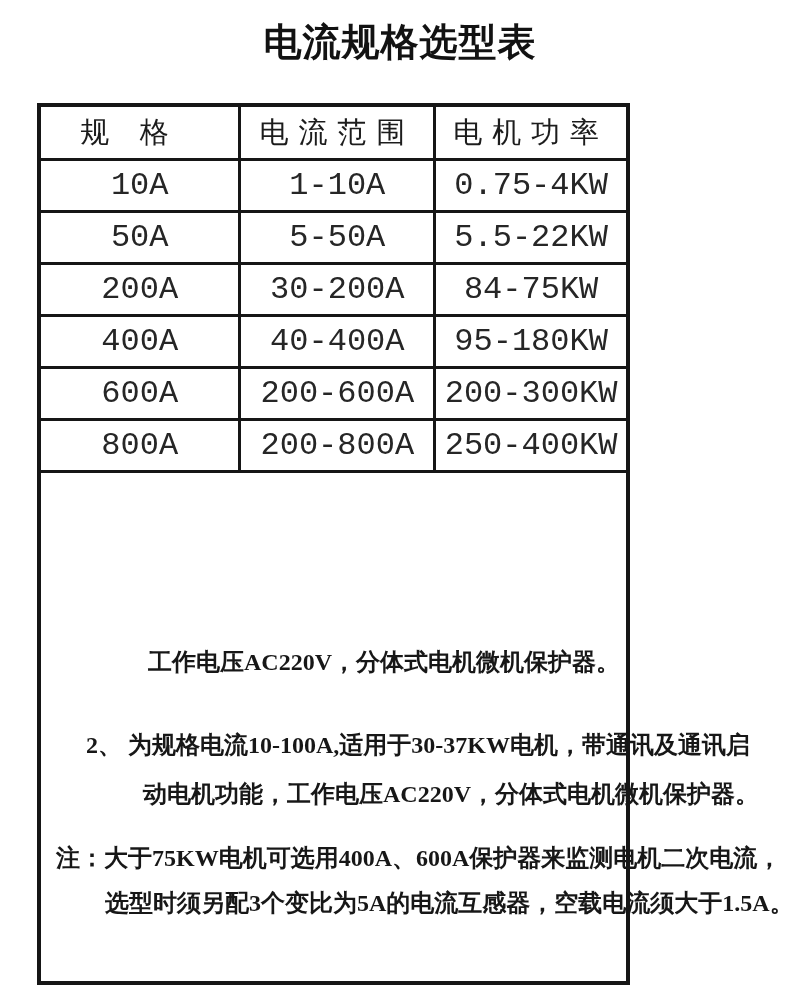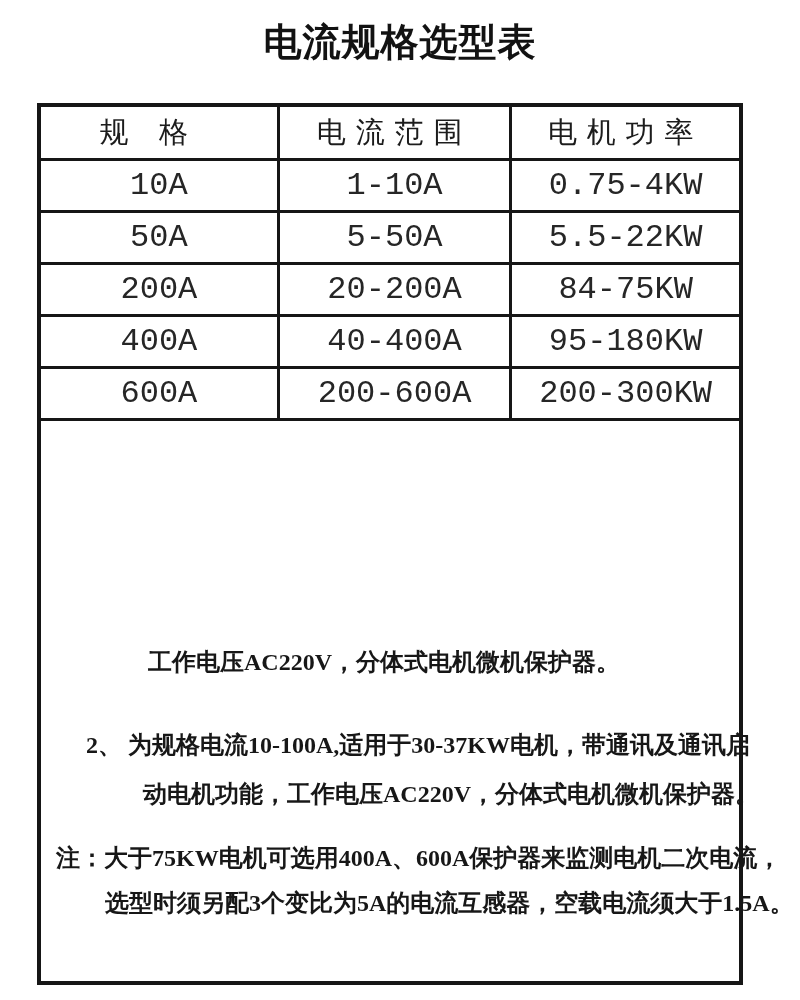--- a/index.html
+++ b/index.html
@@ -26,21 +26,21 @@
     font-family: "Liberation Serif", "DejaVu Serif", serif;
     font-weight: bold;
     font-size: 38px;
     letter-spacing: 1px;
     color: #121212;
   }
   .outer-box {
     position: absolute;
     left: 37px;
     top: 103px;
-    width: 706px;
+    width: 593px;
     height: 882px;
     border: 4px solid #161616;
     box-sizing: border-box;
     background: #ffffff;
   }
   table.spec {
     width: 100%;
     border-collapse: collapse;
     table-layout: fixed;
   }
@@ -125,32 +125,37 @@
           <td>1-10A</td>
           <td>0.75-4KW</td>
         </tr>
         <tr>
           <td>50A</td>
           <td>5-50A</td>
           <td>5.5-22KW</td>
         </tr>
         <tr>
           <td>200A</td>
-          <td>20-200A</td>
+          <td>30-200A</td>
           <td>84-75KW</td>
         </tr>
         <tr>
           <td>400A</td>
           <td>40-400A</td>
           <td>95-180KW</td>
         </tr>
         <tr>
           <td>600A</td>
           <td>200-600A</td>
           <td>200-300KW</td>
+        </tr>
+        <tr>
+          <td>800A</td>
+          <td>200-800A</td>
+          <td>250-400KW</td>
         </tr>
       </tbody>
     </table>
 
 
     <div class="nline ex1-l2">工作电压AC220V，分体式电机微机保护器。</div>
 
     <div class="nline ex2-l1">2、 为规格电流10-100A,适用于30-37KW电机，带通讯及通讯启</div>
     <div class="nline ex2-l2">动电机功能，工作电压AC220V，分体式电机微机保护器。</div>
 

